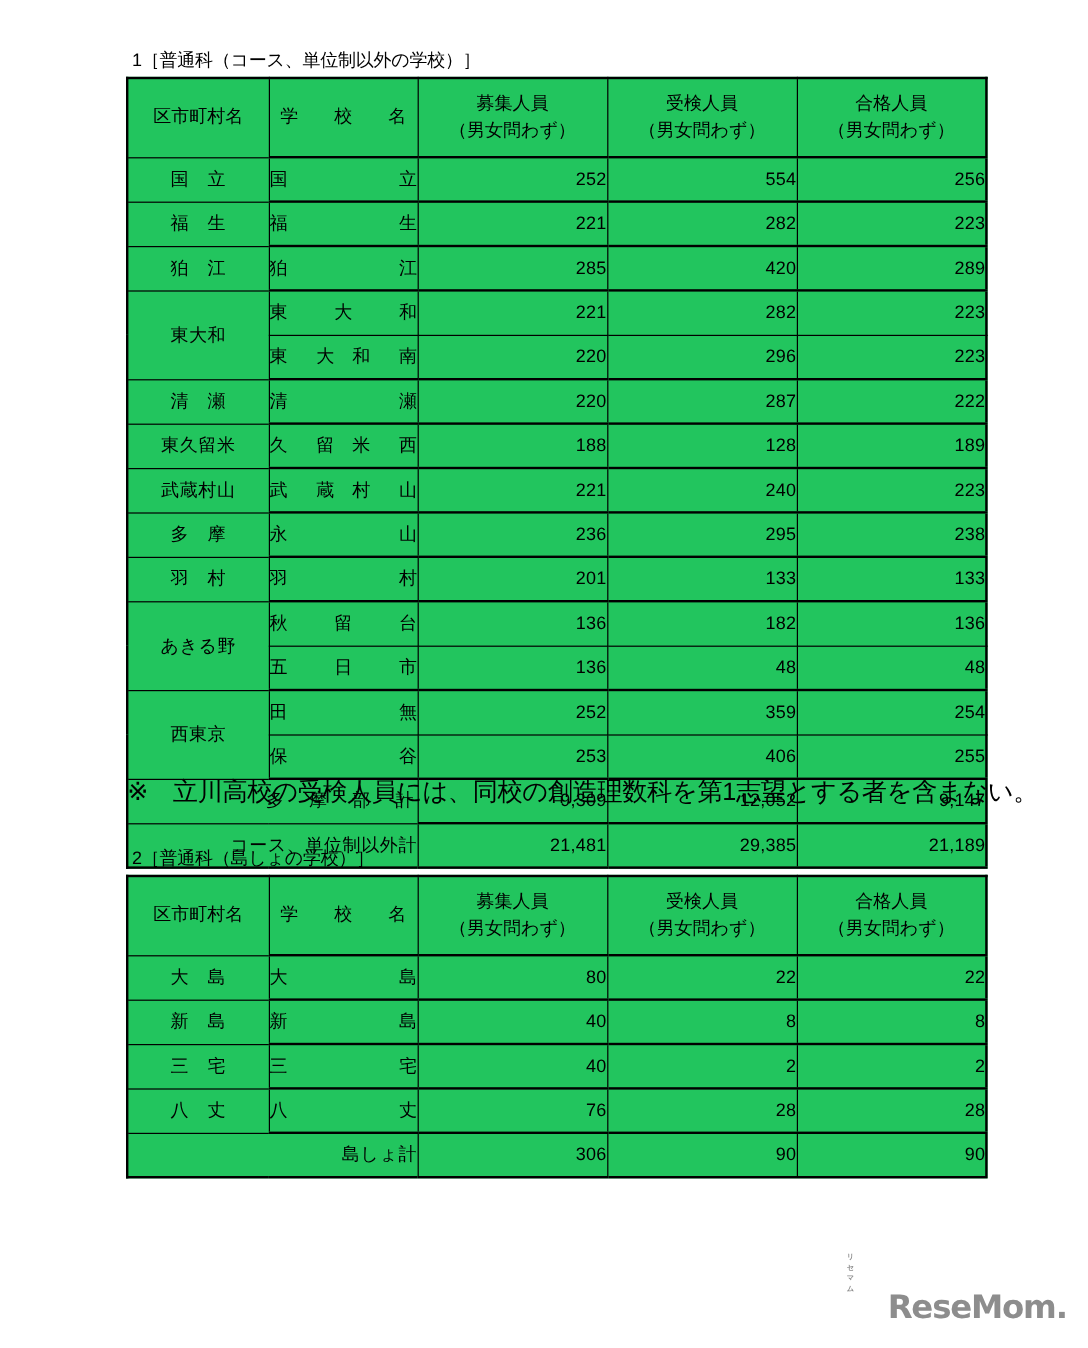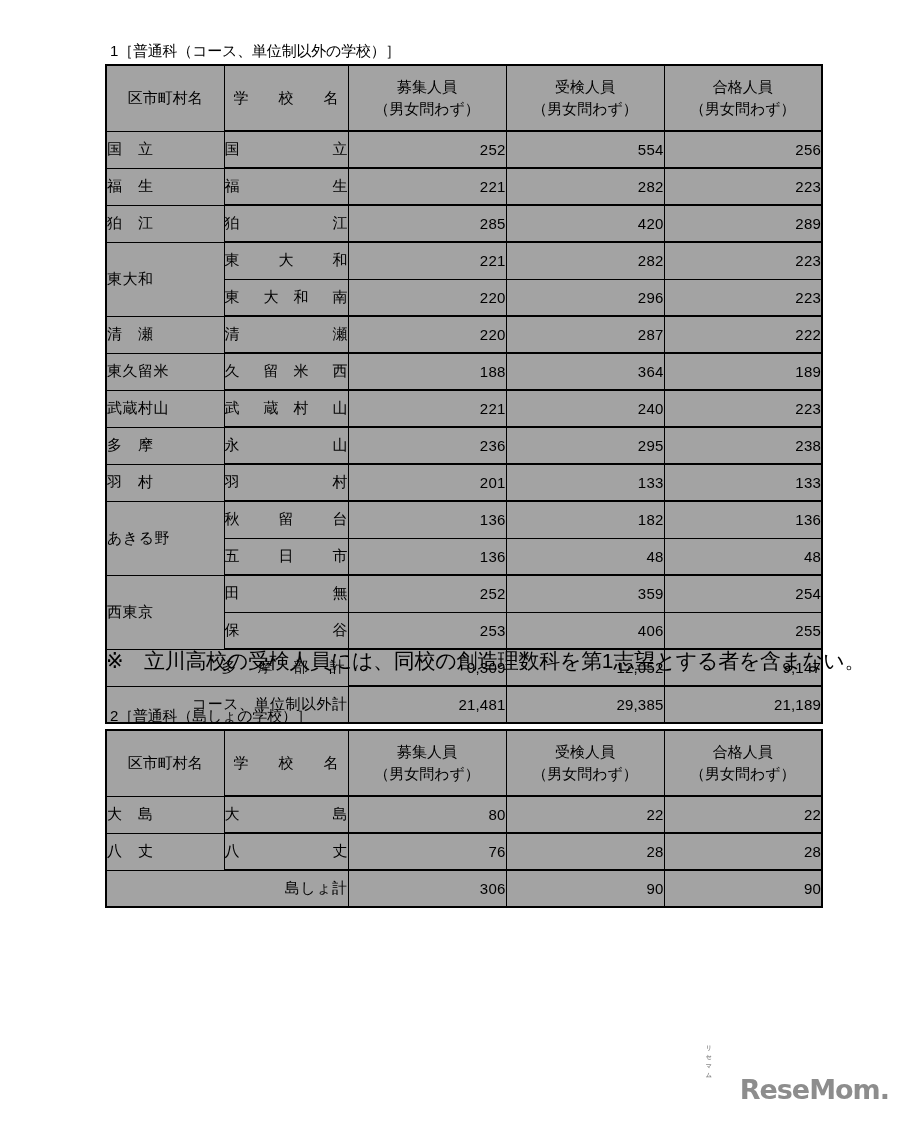--- a/index.html
+++ b/index.html
@@ -29,21 +29,21 @@
     line-height: 18px;
     letter-spacing: -0.2px;
     white-space: nowrap;
     color: #000;
   }
 
   table.grid {
     position: absolute;
     border-collapse: collapse;
     table-layout: fixed;
-    background: #a3a3a3;
+    background: #22c55e;
   }
 
   table.grid td,
   table.grid th {
     border: 1px solid #000;
     padding: 0;
     font-weight: normal;
     font-size: 15px;
     color: #000;
     vertical-align: middle;
@@ -64,21 +64,21 @@
   }
   th.hdr .l1 { display: block; }
   th.hdr .l2 { display: block; }
 
   
   col.c-muni { width: 118px; }
   col.c-school { width: 124px; }
   col.c-num { width: 158px; }
 
   td.muni {
-    text-align: left;
+    text-align: center;
     letter-spacing: 0.5px;
     border-top: 2px solid #000;
     border-bottom: 2px solid #000;
     border-left: 2px solid #000;
     border-right: 2px solid #000;
   }
   td.school {
     border-top: 1px solid #000;
     border-bottom: 1px solid #000;
     border-right: 2px solid #000;
@@ -260,21 +260,21 @@
         <tr class="row-h grp-first grp-last">
           <td class="muni" rowspan="1">東久留米</td>
           <td class="school">
             <span class="sp">
               <span>久</span>
               <span>留　米</span>
               <span>西</span>
             </span>
           </td>
           <td class="num">188</td>
-          <td class="num">364</td>
+          <td class="num">128</td>
           <td class="num">189</td>
         </tr>
         <tr class="row-h grp-first grp-last">
           <td class="muni" rowspan="1">武蔵村山</td>
           <td class="school">
             <span class="sp">
               <span>武</span>
               <span>蔵　村</span>
               <span>山</span>
             </span>
@@ -411,20 +411,44 @@
             <span class="sp">
               <span>大</span>
               <span>島</span>
             </span>
           </td>
           <td class="num">80</td>
           <td class="num">22</td>
           <td class="num">22</td>
         </tr>
         <tr class="row-h grp-first grp-last">
+          <td class="muni" rowspan="1">新　島</td>
+          <td class="school">
+            <span class="sp">
+              <span>新</span>
+              <span>島</span>
+            </span>
+          </td>
+          <td class="num">40</td>
+          <td class="num">8</td>
+          <td class="num">8</td>
+        </tr>
+        <tr class="row-h grp-first grp-last">
+          <td class="muni" rowspan="1">三　宅</td>
+          <td class="school">
+            <span class="sp">
+              <span>三</span>
+              <span>宅</span>
+            </span>
+          </td>
+          <td class="num">40</td>
+          <td class="num">2</td>
+          <td class="num">2</td>
+        </tr>
+        <tr class="row-h grp-first grp-last">
           <td class="muni" rowspan="1">八　丈</td>
           <td class="school">
             <span class="sp">
               <span>八</span>
               <span>丈</span>
             </span>
           </td>
           <td class="num">76</td>
           <td class="num">28</td>
           <td class="num">28</td>

